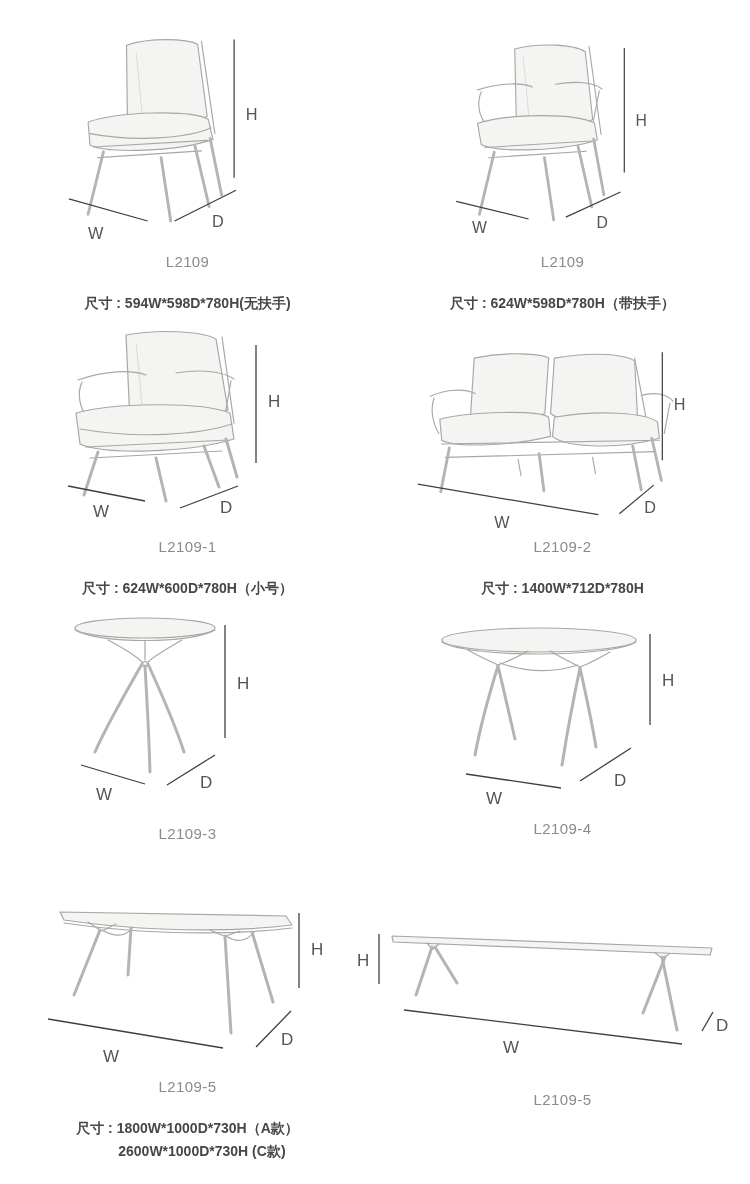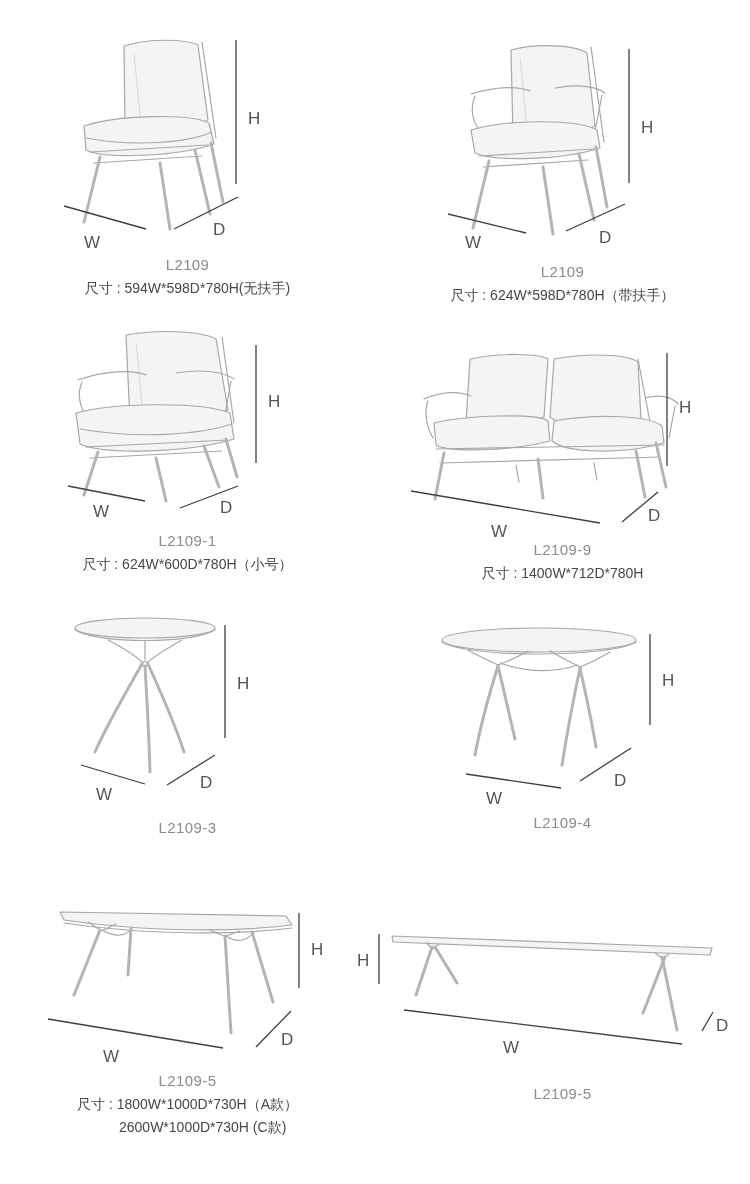--- a/index.html
+++ b/index.html
@@ -8,22 +8,22 @@
     width:750px; height:1184px; background:#ffffff; overflow:hidden;
     display:grid; grid-template-columns:375px 375px;
     grid-template-rows:315px 285px 275px 309px;
   }
   .cell { display:flex; flex-direction:column; align-items:center; overflow:visible; }
   .c1 { padding-top:26px; } .c2 { padding-top:36px; }
   .c3 { padding-top:10px; } .c4 { padding-top:24px; }
   .c5 { padding-top:2px;  } .c6 { padding-top:2px; }
   .c7 { padding-top:10px; } .c8 { padding-top:28px; }
   .c8 svg { margin-left:-32px; }
-  .model { margin-top:2px; font-size:15px; color:#8b8b8b; letter-spacing:.4px; }
-  .specwrap { margin-top:4px; text-align:center; }
+  .model { margin-top:8px; font-size:15px; color:#8b8b8b; letter-spacing:.4px; }
+  .specwrap { margin-top:22px; text-align:center;font-weight:bold; }
   .specs { display:inline-block; text-align:left; font-size:14px; color:#46464b; line-height:23px; }
   .specs .cont { padding-left:42px; }
   
   .ln  { fill:none; stroke:#a8a7a5; stroke-width:1.2; stroke-linecap:round; stroke-linejoin:round; }
   .fl  { fill:#f4f4f2; stroke:#a8a7a5; stroke-width:1.2; stroke-linejoin:round; }
   .sh  { fill:none; stroke:#d9d8d5; stroke-width:1; }
   .leg { fill:none; stroke:#b5b4b1; stroke-width:3; stroke-linecap:round; }
   .dim { stroke:#3f3f41; stroke-width:1.3; }
   .dimlabel { font:17px "Liberation Sans","DejaVu Sans",sans-serif; fill:#55555a; }
 </style>
@@ -136,21 +136,21 @@
       <path class="leg" d="M140,120 L145,159"></path>
       <path class="leg" d="M238,112 L247,158"></path>
       <path class="leg" d="M258,104 L268,148"></path>
       <line class="dim" x1="269" y1="14" x2="269" y2="127"></line>
       <text class="dimlabel" x="281" y="74">H</text>
       <line class="dim" x1="13" y1="152" x2="202" y2="184"></line>
       <text class="dimlabel" x="93" y="198">W</text>
       <line class="dim" x1="224" y1="183" x2="260" y2="153"></line>
       <text class="dimlabel" x="250" y="182">D</text>
     </svg>
-    <div class="model">L2109-9</div>
+    <div class="model">L2109-2</div>
     <div class="specwrap"><div class="specs">
       <div>尺寸 : 1400W*712D*780H</div>
     </div></div>
   </div>
 
   <div class="cell c5">
     <svg width="300" height="215" viewBox="0 0 300 215">
       <ellipse class="fl" cx="107" cy="26" rx="70" ry="10"></ellipse>
       <path class="ln" d="M37,28 C60,42 154,42 177,28"></path>
       <path class="ln" d="M70,38 C85,46 98,54 104,60"></path>

